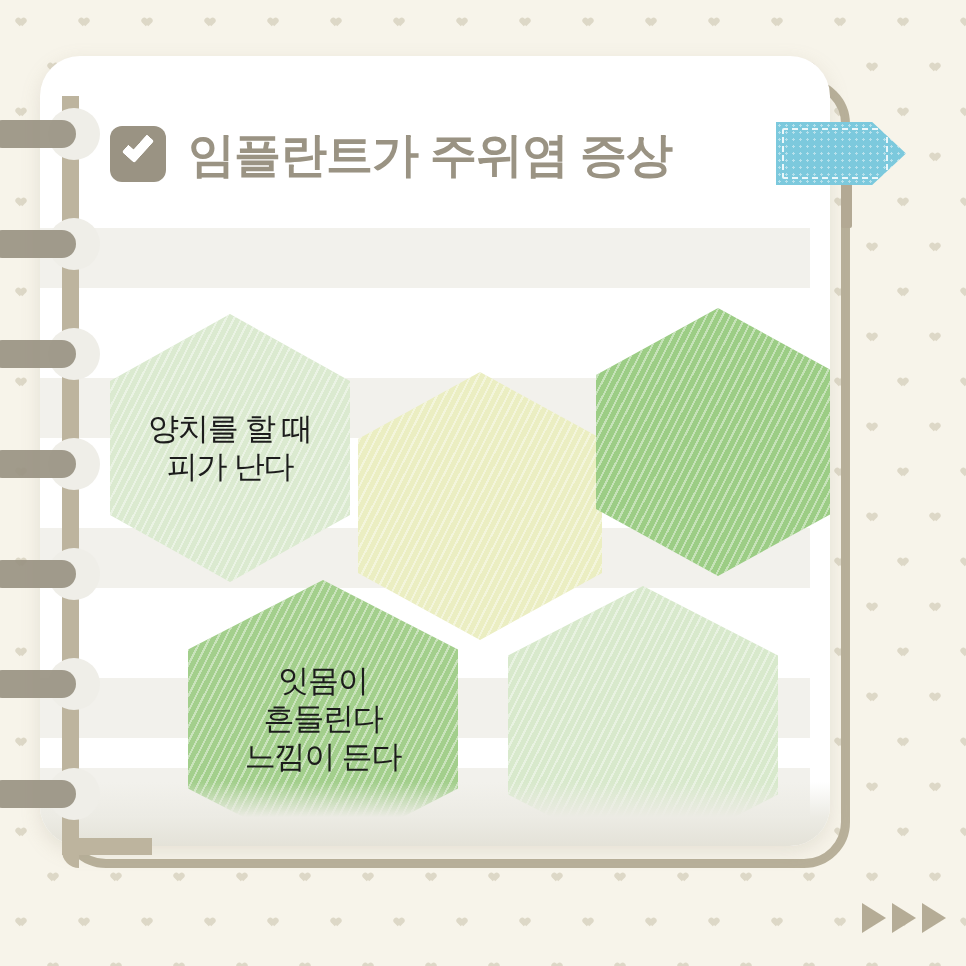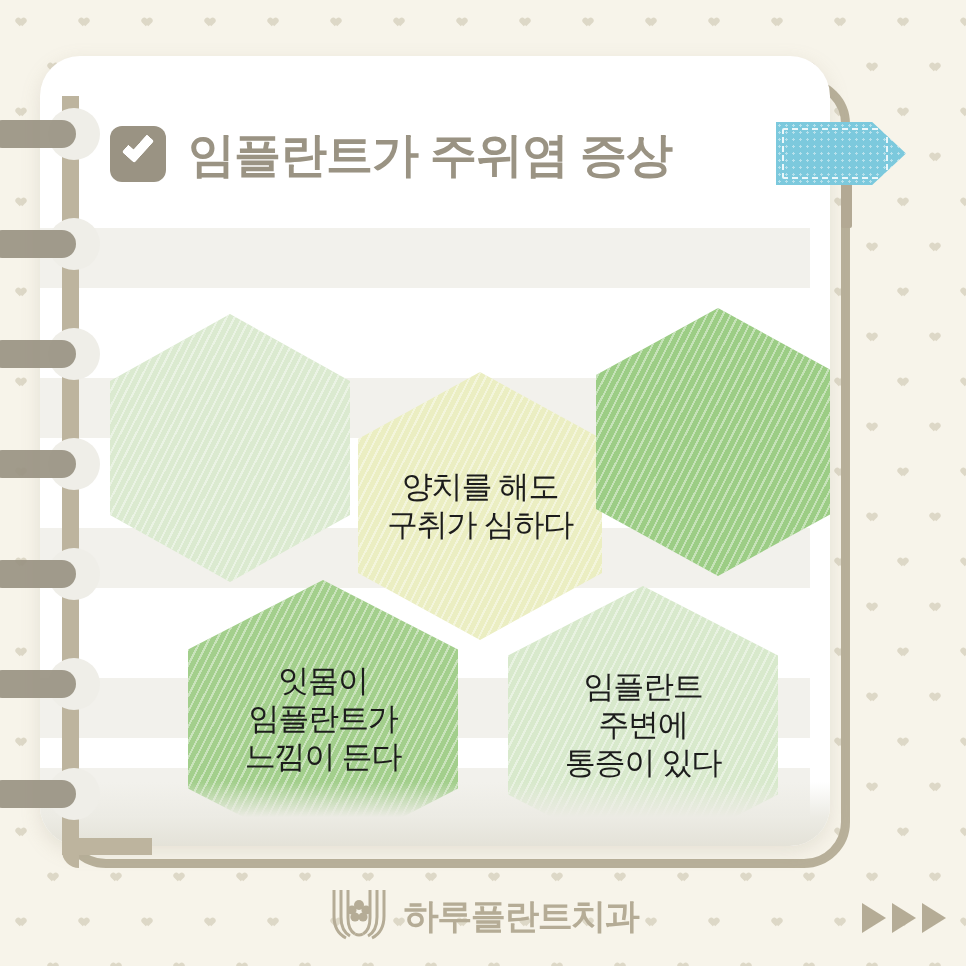--- a/index.html
+++ b/index.html
@@ -622,40 +622,37 @@
     <div id="title-row">
       <div id="checkbox-icon">
         <div class="tick"></div>
       </div>
       <div id="title-text">임플란트가 주위염 증상</div>
     </div>
 
     <div id="hex-layer">
         <div class="hex" style="left: 70px; top: 258px; width: 240px; height: 268px; background: rgb(219, 234, 208);">
           <div class="hex-stripes"></div>
+          <div class="hex-label">양치를 할 때
+피가 난다</div>
         </div>
         <div class="hex" style="left: 318px; top: 316px; width: 244px; height: 268px; background: rgb(235, 238, 194);">
           <div class="hex-stripes"></div>
-          <div class="hex-label">양치를 해도
-구취가 심하다</div>
         </div>
         <div class="hex" style="left: 556px; top: 252px; width: 244px; height: 268px; background: rgb(156, 205, 133);">
           <div class="hex-stripes"></div>
         </div>
         <div class="hex" style="left: 148px; top: 524px; width: 270px; height: 278px; background: rgb(163, 207, 140);">
           <div class="hex-stripes"></div>
           <div class="hex-label">잇몸이
-임플란트가
+흔들린다
 느낌이 든다</div>
         </div>
         <div class="hex" style="left: 468px; top: 530px; width: 270px; height: 278px; background: rgb(216, 233, 204);">
           <div class="hex-stripes"></div>
-          <div class="hex-label">임플란트
-주변에
-통증이 있다</div>
         </div>
       </div>
 
     <div id="card-bottom-shade"></div>
   </div>
 
   <div id="arrow-post"></div>
   <div id="arrow-banner">
     <div class="dots"></div>
     <div class="stitch"></div>
@@ -673,41 +670,20 @@
       <div class="ring-hole" style="top: 438px;"></div>
       <div class="ring-bar" style="top: 450px; background: rgb(154, 147, 131);"></div>
       <div class="ring-hole" style="top: 548px;"></div>
       <div class="ring-bar" style="top: 560px; background: rgb(154, 147, 131);"></div>
       <div class="ring-hole" style="top: 658px;"></div>
       <div class="ring-bar" style="top: 670px; background: rgb(154, 147, 131);"></div>
       <div class="ring-hole" style="top: 768px;"></div>
       <div class="ring-bar" style="top: 780px; background: rgb(154, 147, 131);"></div>
     </div>
 
-  <div id="footer">
-    <svg id="logo-mark" viewBox="0 0 62 58">
-      <g fill="none" stroke="#b5ac96" stroke-width="3">
-        <path d="M6 4 V30 Q6 46 18 52"></path>
-        <path d="M13 4 V31 Q13 45 22 50"></path>
-        <path d="M20 4 V32 Q20 44 27 48"></path>
-        <path d="M56 4 V30 Q56 46 44 52"></path>
-        <path d="M49 4 V31 Q49 45 40 50"></path>
-        <path d="M42 4 V32 Q42 44 35 48"></path>
-        <path d="M27 48 Q31 50 35 48"></path>
-      </g>
-      <g fill="#b5ac96">
-        <circle cx="31" cy="19" r="5"></circle>
-        <circle cx="24" cy="24" r="4.6"></circle>
-        <circle cx="38" cy="24" r="4.6"></circle>
-        <circle cx="27" cy="31" r="4.6"></circle>
-        <circle cx="35" cy="31" r="4.6"></circle>
-      </g>
-    </svg>
-    <div id="footer-text">하루플란트치과</div>
-  </div>
 
   <div id="triple-arrow">
     <div class="tri"></div>
     <div class="tri"></div>
     <div class="tri"></div>
   </div>
 
 </div>
 
 </body></html>

